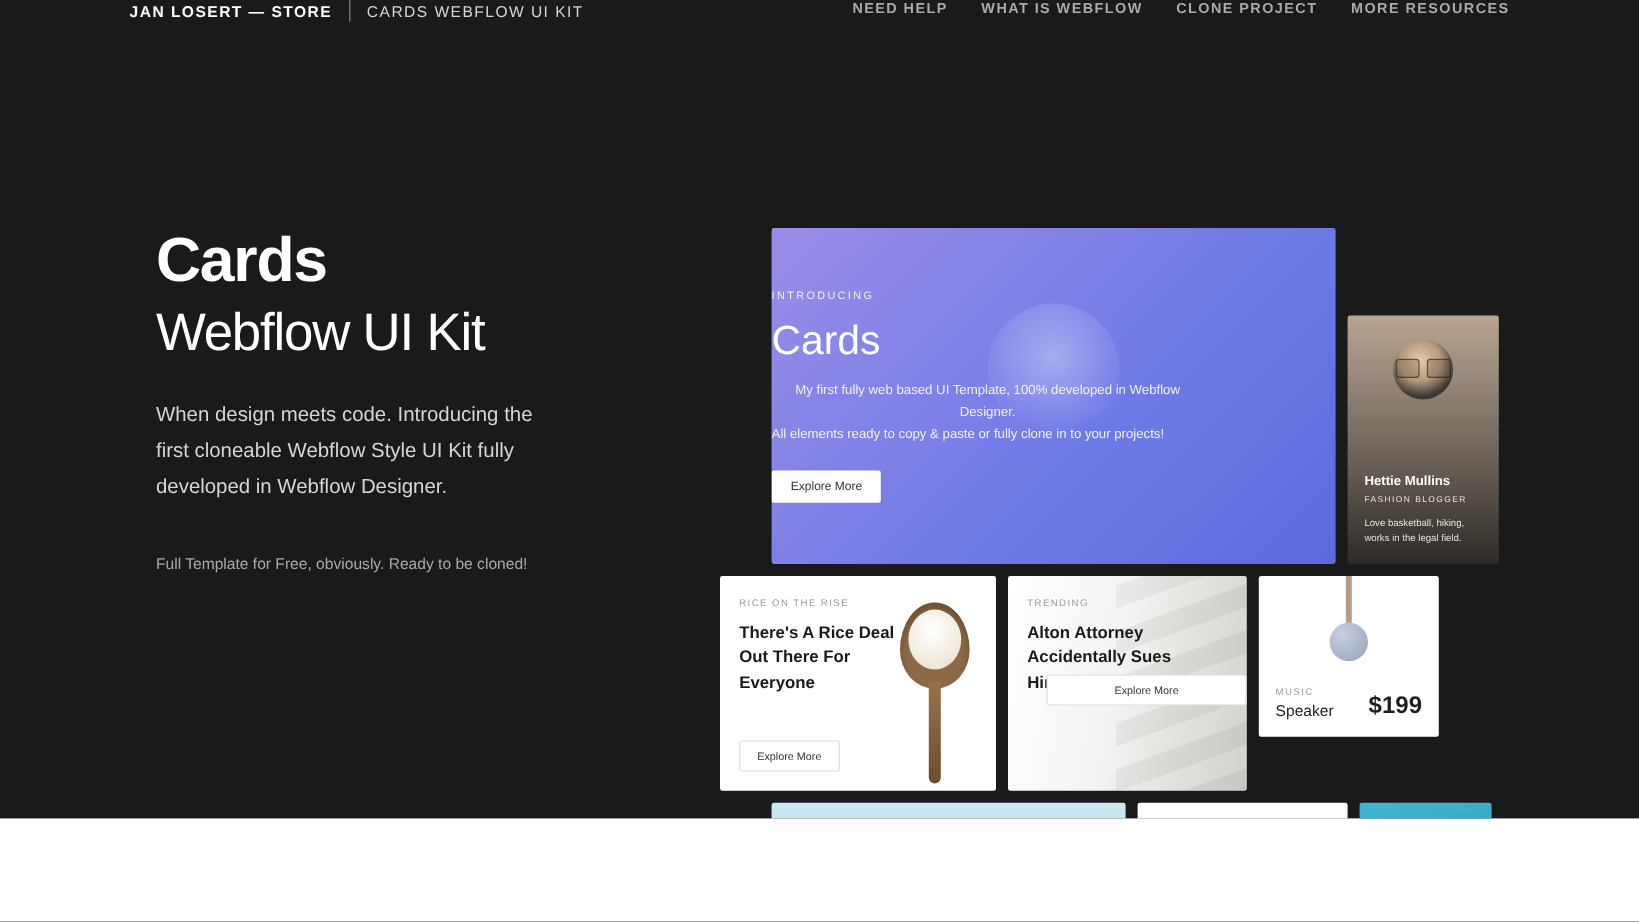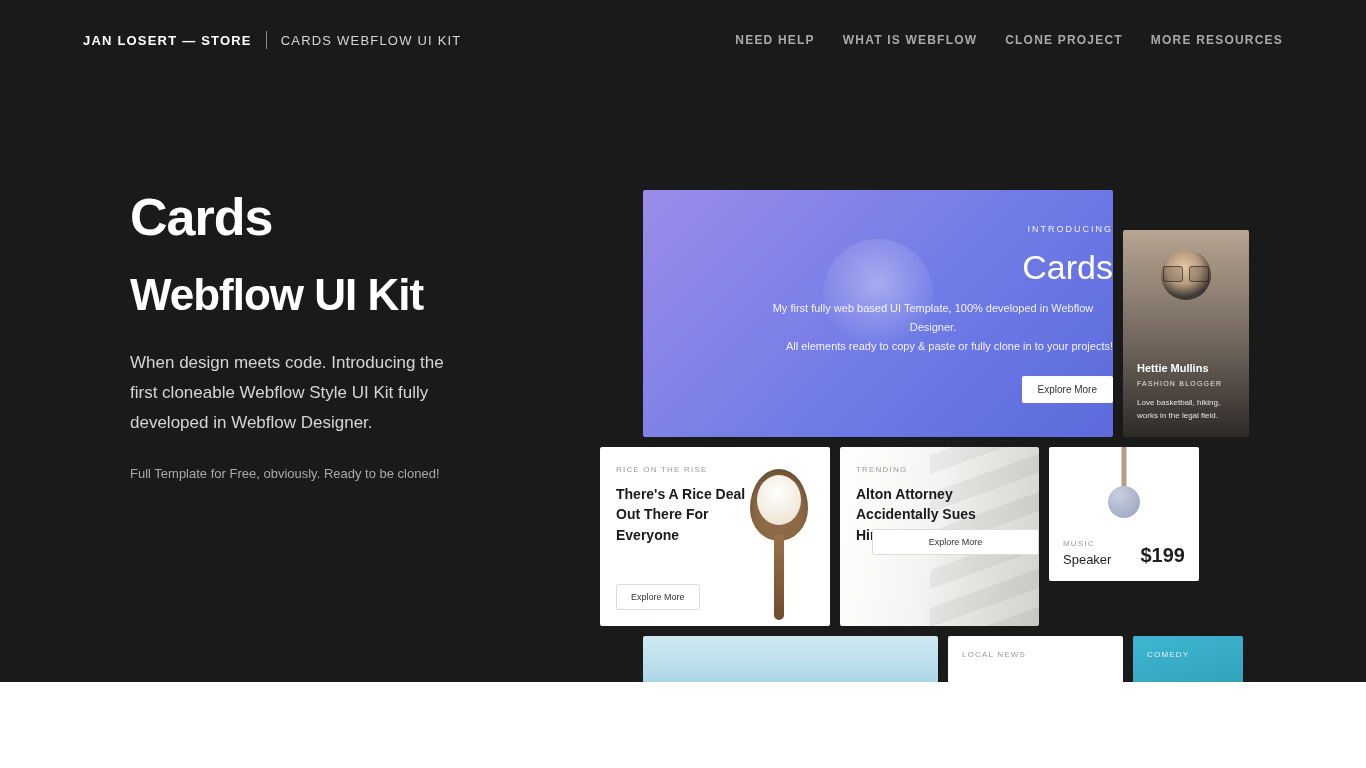--- a/index.html
+++ b/index.html
@@ -11,47 +11,47 @@
   --card-bg:#ffffff;
   --card-txt:#1f1f1f;
   --card-sub:#9a9a9a;
 }
 *{margin:0;padding:0;box-sizing:border-box}
 html,body{width:100%;height:100%;font-family:"Helvetica Neue",Arial,sans-serif}
 body{background:#fff}
 
 .dark-section{background:var(--bg);width:100%;height:682px;overflow:hidden;position:relative}
 
-.navbar{display:flex;justify-content:space-between;align-items:center;padding:0 83px;height:80px}
+.navbar{display:flex;justify-content:space-between;align-items:flex-start;padding:0 108px;height:80px}
 .nav-left{display:flex;align-items:center}
 .nav-left a{color:#fff;text-decoration:none;font-size:13px;letter-spacing:1.2px;font-weight:700}
 .nav-left .store{padding-right:14px}
 .nav-divider{width:1px;height:18px;background:#888;margin:0}
 .nav-left .crumb{color:var(--txt2);font-weight:500;padding-left:14px}
 .nav-right{display:flex;gap:28px}
 .nav-right a{color:var(--txt3);text-decoration:none;font-size:12px;letter-spacing:1.2px;font-weight:600}
 
 .hero{display:flex;padding-left:130px;height:602px;position:relative}
 
 .hero-text{width:380px;padding-top:110px;flex-shrink:0}
 .hero-title{font-size:52px;font-weight:800;color:#fff;line-height:1.05;letter-spacing:-1px}
-.hero-sub{font-size:44px;font-weight:700;color:#fff;line-height:1.15;margin-top:25px;letter-spacing:-1px}
+.hero-sub{font-size:44px;font-weight:400;color:#fff;line-height:1.15;margin-top:8px;letter-spacing:-1px}
 .hero-desc{font-size:17px;color:var(--txt2);line-height:1.75;margin-top:28px;max-width:330px}
 .cta-btn{display:inline-block;background:var(--accent);color:#fff;border:none;font-size:18px;font-weight:600;padding:24px 38px;margin-top:38px;cursor:pointer;border-radius:1px}
-.cta-note{font-size:13px;color:var(--txt3);margin-top:29px}
+.cta-note{font-size:13px;color:var(--txt3);margin-top:42px}
 
 
 .showcase{position:absolute;left:600px;top:110px;width:650px}
 
 .row{display:flex;gap:10px;margin-bottom:10px}
 
 .card{background:var(--card-bg);color:var(--card-txt);border-radius:2px;overflow:hidden;display:flex;flex-direction:column;position:relative}
 
 
-.card-intro{width:470px;height:247px;background:linear-gradient(135deg,#9a8ce8 0%,#6d7ae6 60%,#5d6adb 100%);display:flex;flex-direction:column;align-items:flex-end;justify-content:center;color:#fff;position:relative;margin-left:43px}
+.card-intro{width:470px;height:280px;background:linear-gradient(135deg,#9a8ce8 0%,#6d7ae6 60%,#5d6adb 100%);display:flex;flex-direction:column;align-items:flex-start;justify-content:center;color:#fff;position:relative;margin-left:43px}
 .jelly{position:absolute;top:42%;left:50%;transform:translate(-50%,-50%);width:110px;height:110px;border-radius:50%;background:radial-gradient(circle at 50% 40%,rgba(255,255,255,0.35),rgba(255,255,255,0.05) 65%,transparent 75%)}
 .card-intro .tag{position:relative;font-size:9px;letter-spacing:2px;margin-bottom:14px;opacity:.9}
 .card-intro .big{position:relative;font-size:34px;font-weight:400;margin-bottom:12px}
 .card-intro .small{position:relative;font-size:11px;line-height:1.7;opacity:.9;text-align:center;max-width:360px}
 .pill-btn{background:#fff;color:#333;font-size:10px;padding:8px 16px;border-radius:2px;border:none;margin-top:20px;position:relative;cursor:pointer}
 
 .card-profile{width:126px;height:207px;background:linear-gradient(to bottom,#b8a592 0%,#6f655c 55%,#2e2a26 100%);color:#fff;padding:0;position:relative;align-self:flex-end;font-size:10px}
 .avatar{position:absolute;top:20px;left:50%;transform:translateX(-50%);width:50px;height:50px;border-radius:50%;background:radial-gradient(circle at 45% 35%,#e6c9a8 0%,#b5997d 40%,#3d3833 70%)}
 .glasses{position:absolute;top:36px;left:50%;transform:translateX(-50%);width:46px;height:14px}
 .glasses:before,.glasses:after{content:"";position:absolute;top:0;width:18px;height:14px;border:1px solid rgba(30,30,30,.6);border-radius:3px;background:rgba(80,70,60,.25)}

